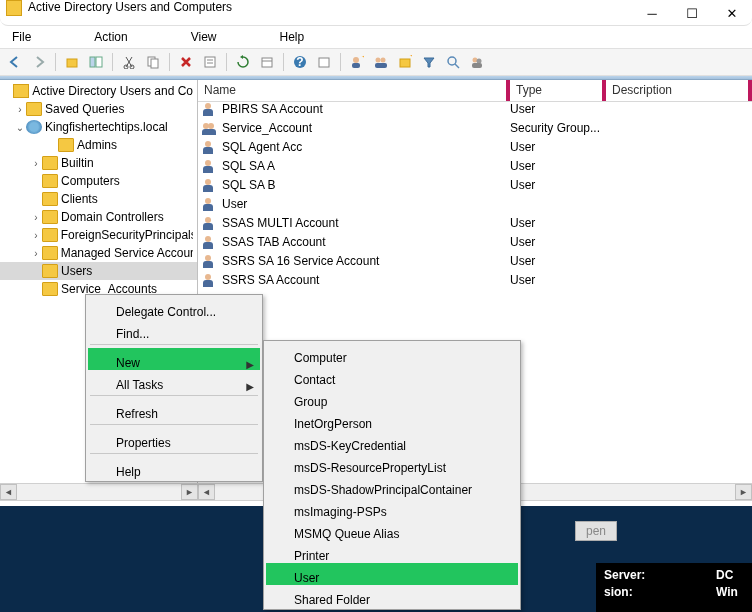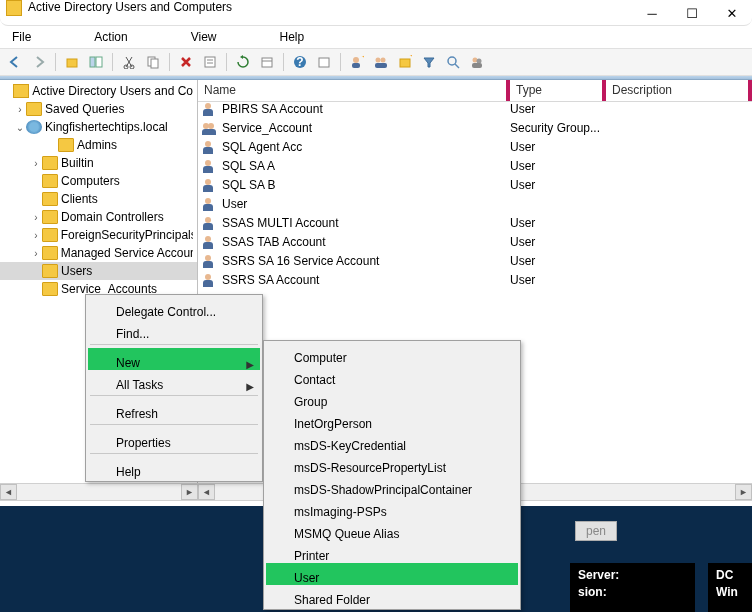--- a/index.html
+++ b/index.html
@@ -341,21 +341,21 @@
     <div class="arrow">►</div>
   </div>
 </div>
 
 <div class="statusbar">
   <span>Create a new object...</span>
 </div>
 
 <div class="bg-strip" style="top:506px; height:106px;"></div>
 <div class="bg-btn" style="left:575px; top:521px;">pen</div>
-<div class="bg-dark" style="left:570px; top:563px; width:125px; height:49px; line-height:1.4;">
+<div class="bg-dark" style="left:596px; top:563px; width:125px; height:49px; line-height:1.4;">
   <div>Server:</div>
     <div>sion:</div>
 </div>
 <div class="bg-dark" style="left:708px; top:563px; width:44px; height:49px; line-height:1.4;">
   <div>DC</div>
     <div>Win</div>
 </div>
 
 <div class="ctx" style="left:85px; top:294px; width:178px;">
   <div class="ctx-item">

